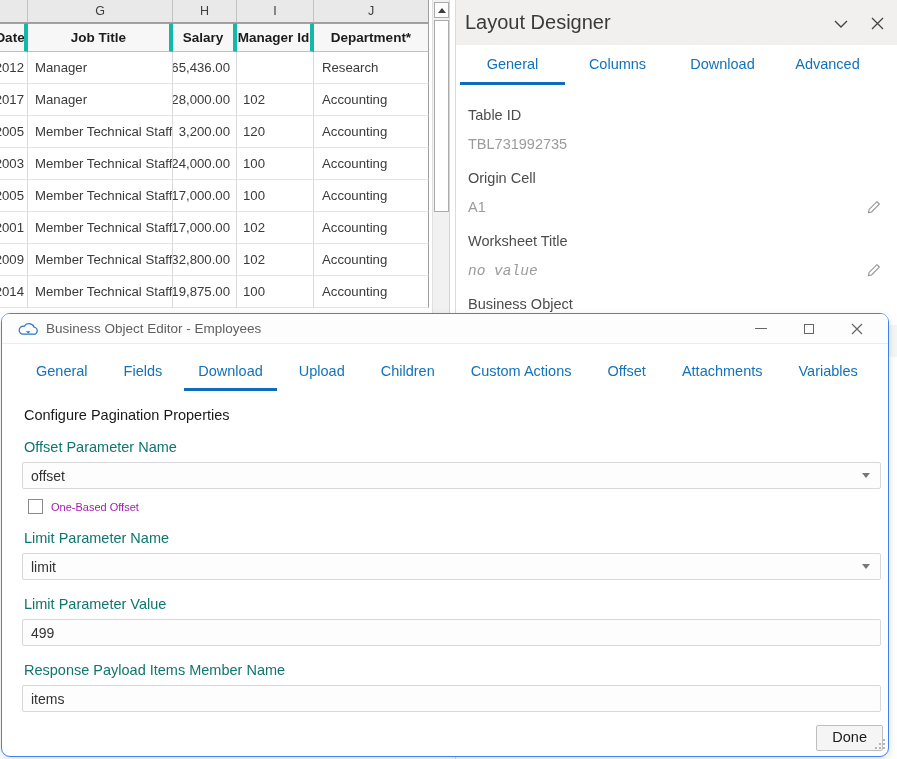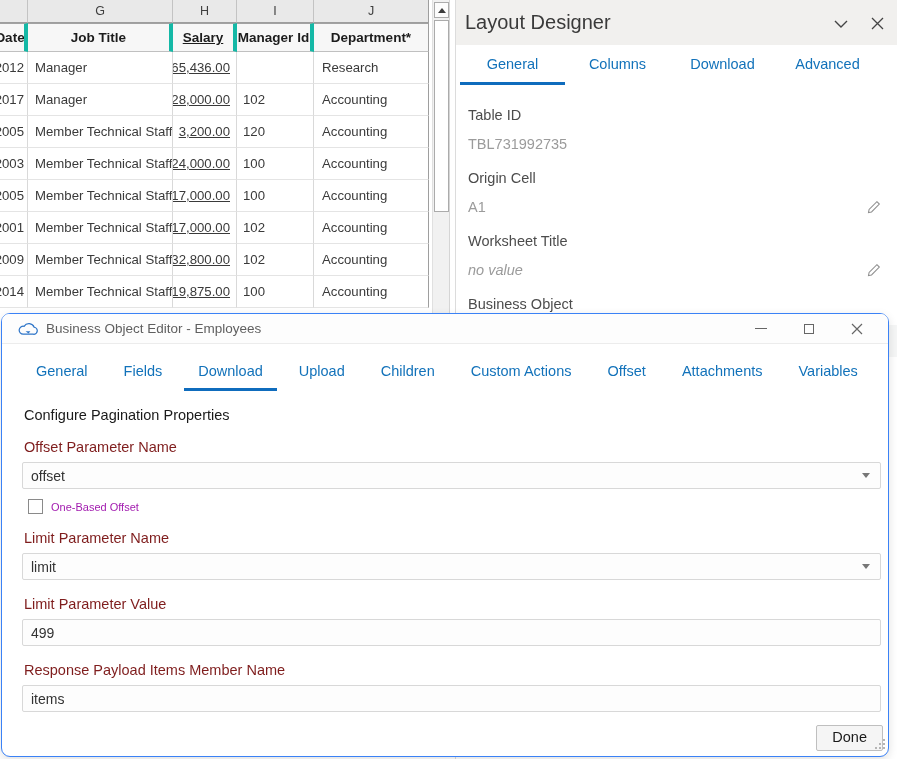--- a/index.html
+++ b/index.html
@@ -36,21 +36,21 @@
     display:grid; grid-template-columns:28px 145px 64px 77px 115px; height:32px; background:#fff;
   }
   .srow .c {
     border-right:1px solid #d9d9d9; border-bottom:1px solid #e4e4e4;
     font-size:13.2px; color:#3a3a3a;
     display:flex; align-items:center; white-space:nowrap; overflow:hidden;
   }
   .c-date { justify-content:flex-end; padding-right:3px; }
   .hrow .c-date { padding-right:4px; }
   .c-job  { padding-left:7px; }
-  .c-sal  { justify-content:flex-end !important; padding-right:6px;text-decoration:underline; }
+  .c-sal  { justify-content:flex-end !important; padding-right:6px; }
   .hrow .c-sal { justify-content:center !important; padding-right:0; }
   .c-mgr  { padding-left:6px; }
   .c-dept { padding-left:8px; }
   .col-last { border-right:1px solid #9e9e9e !important; }
 
   
   .vscroll {
     position:absolute; left:432px; top:0; width:18px; height:313px;
     background:#f1f1f1; border-left:1px solid #e0e0e0; border-right:1px solid #d5d5d5;
   }
@@ -77,21 +77,21 @@
   .panel-icon.x    { right:13px; }
   .panel-tabs { height:40px; display:flex; padding-left:4px; background:#fff; }
   .ptab {
     width:105px; display:flex; align-items:center; justify-content:center;
     font-size:14.5px; color:#1272ba; border-bottom:3px solid transparent; cursor:pointer;
   }
   .ptab.active { border-bottom-color:#0f6cbd; }
   .panel-body { padding:8px 12px 0 12px; }
   .p-label { font-size:14.5px; color:#4c4c4c; margin-top:14px; }
   .p-value { position:relative; font-size:14.5px; color:#9b9b9b; margin-top:13px; min-height:20px; padding-right:34px; }
-  .p-value.italic .val-text { font-style:italic; }
+  .p-value.italic .val-text { font-style:italic;font-family:Liberation Mono, monospace; }
   .pencil { position:absolute; right:4px; top:1px; cursor:pointer; }
   .p-value.hl { background:#f5f6f6; margin-left:-12px; margin-right:-12px; padding:6px 34px 10px 12px; }
   .p-value.hl .pencil { right:16px; top:7px; }
 
   
   .dialog {
     position:absolute; left:1px; top:313px; width:888px; height:444px;
     background:#ffffff; border:1px solid #3b82f6; border-radius:9px;
     box-shadow:0 3px 10px rgba(0,0,0,0.12);
   }
@@ -108,21 +108,21 @@
 
   .dlg-tabs { display:flex; gap:8px; padding-left:20px; margin-top:12px; }
   .dtab {
     padding:7px 14px 9px 14px; font-size:14.5px; color:#1272ba;
     border-bottom:3px solid transparent; cursor:pointer; white-space:nowrap;
   }
   .dtab.active { border-bottom-color:#0f6cbd; }
 
   .dlg-body { padding:8px 7px 0 20px; }
   .section-heading { font-size:14.5px; color:#1a1a1a; margin:8px 0 0 2px; }
-  .in-label { font-size:14.5px; color:#7f1d1d; margin:16px 0 7px 2px; }
+  .in-label { font-size:14.5px; color:#0f766e; margin:16px 0 7px 2px; }
   .tbox { position:relative; }
   input.txt {
     width:100%; height:27px; border:1px solid #d8d8d8; background:#fdfdfd;
     border-radius:2px; font:14px "Liberation Sans", sans-serif; color:#333;
     padding:0 24px 0 8px; outline:none;
   }
   .dd-arrow {
     position:absolute; right:11px; top:11px; width:0; height:0; pointer-events:none;
     border-left:4px solid transparent; border-right:4px solid transparent; border-top:5px solid #777;
   }

